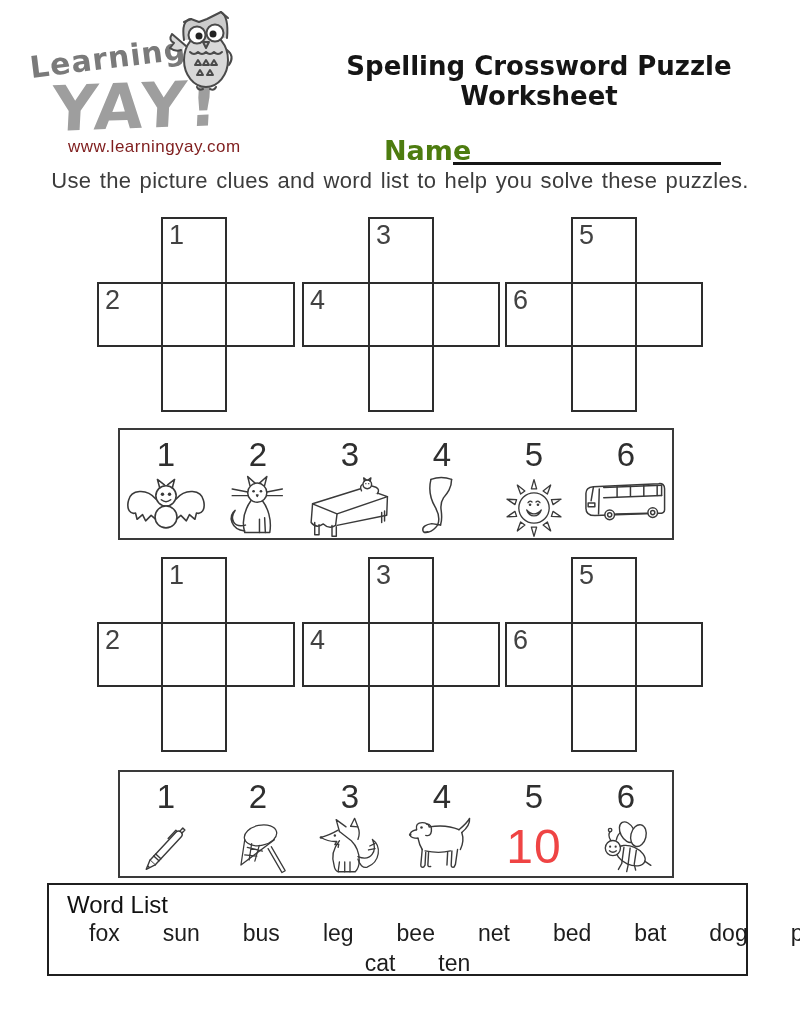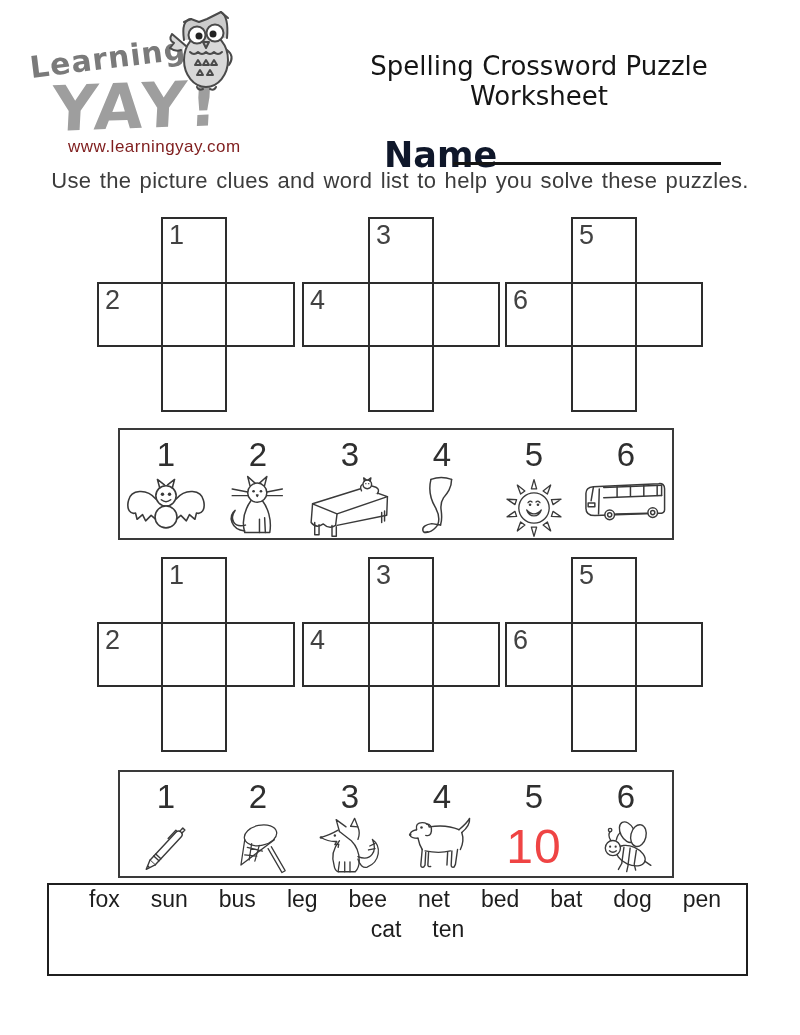--- a/index.html
+++ b/index.html
@@ -11,23 +11,23 @@
   .logo-learning{left:30px;top:50px;font-family:"DejaVu Sans",sans-serif;
     font-weight:bold;font-size:30px;color:#7a7a7a;letter-spacing:1px;
     transform:rotate(-7deg);transform-origin:left center;}
   .logo-yay{left:52px;top:70px;font-family:"DejaVu Sans",sans-serif;
     font-weight:bold;font-size:63px;color:#9e9e9e;letter-spacing:3px;
     transform:skewX(-5deg) rotate(-2deg);}
   .logo-url{left:68px;top:137px;font-size:17px;color:#7f1d1d;letter-spacing:.5px;}
 
   
   .title{left:298px;top:51px;width:482px;text-align:center;
-    font-family:"DejaVu Sans",sans-serif;font-weight:400;font-size:26px;color:#151515;}
+    font-family:"DejaVu Sans",sans-serif;font-weight:700;font-size:26px;color:#151515;}
   .name-label{left:384px;top:135px;font-family:"DejaVu Sans",sans-serif;
-    font-weight:bold;font-size:35px;color:#0f172a;}
+    font-weight:bold;font-size:27px;color:#4d7c0f;}
   .name-line{left:453px;top:133px;width:268px;height:29px;border-bottom:3px solid #151515;}
   .instruction{left:0;top:168px;width:800px;text-align:center;font-size:22px;
     color:#3c3c3c;letter-spacing:.3px;word-spacing:2px;}
 
   
   .cwbox{position:absolute;border:2px solid #2d2d2d;box-sizing:border-box;background:transparent;}
   .cw-v{width:66px;height:195px;}
   .cw-h{width:198px;height:65px;}
   .cwnum{position:absolute;left:6px;top:2px;font-size:27px;line-height:1.1;
     color:#424242;font-weight:400;}
@@ -38,21 +38,21 @@
   .clue{flex:1;display:flex;flex-direction:column;align-items:center;
     justify-content:flex-start;padding-top:8px;}
   .clue-num{font-size:33px;line-height:1.05;color:#2f2f2f;font-weight:400;}
   .clue svg{display:block;margin-top:2px;}
   .ten-text{font-size:48px;line-height:1;color:#ef4444;margin-top:8px;letter-spacing:1px;}
 
   
   .wordlist{left:47px;top:883px;width:701px;height:93px;border:2px solid #1f1f1f;
     box-sizing:border-box;}
   .wl-title{margin:6px 0 0 18px;font-size:24px;font-weight:500;color:#111;}
-  .wl-row{margin-left:40px;display:flex;gap:31px;font-size:23px;color:#1d1d1d;line-height:1.25;}
+  .wl-row{margin-left:40px;display:flex;gap:43px;font-size:23px;color:#1d1d1d;line-height:1.25;}
   .wl-row.r2{margin-top:1px;justify-content:center;}
 
   
   .footer{left:0;top:981px;width:800px;text-align:center;color:#2e2e2e;}
   .footer .l1{font-size:20px;}
   .footer .l2{font-size:19px;margin-top:1px;}
 </style>
 </head>
 <body>
 
@@ -303,20 +303,21 @@
         <circle cx="31" cy="45" r="11" fill="#fff"></circle>
         <circle cx="27" cy="43" r="1.6" fill="#3a3a3a" stroke="none"></circle>
         <circle cx="35" cy="43" r="1.6" fill="#3a3a3a" stroke="none"></circle>
         <path d="M26 49 Q31 53 36 49"></path>
       </g>
     </svg>
   </div>
 </div>
 
 <div class="abs wordlist">
+  <div class="wl-title">Word List</div>
   <div class="wl-row">
     <span>fox</span>
     <span>sun</span>
     <span>bus</span>
     <span>leg</span>
     <span>bee</span>
     <span>net</span>
     <span>bed</span>
     <span>bat</span>
     <span>dog</span>

